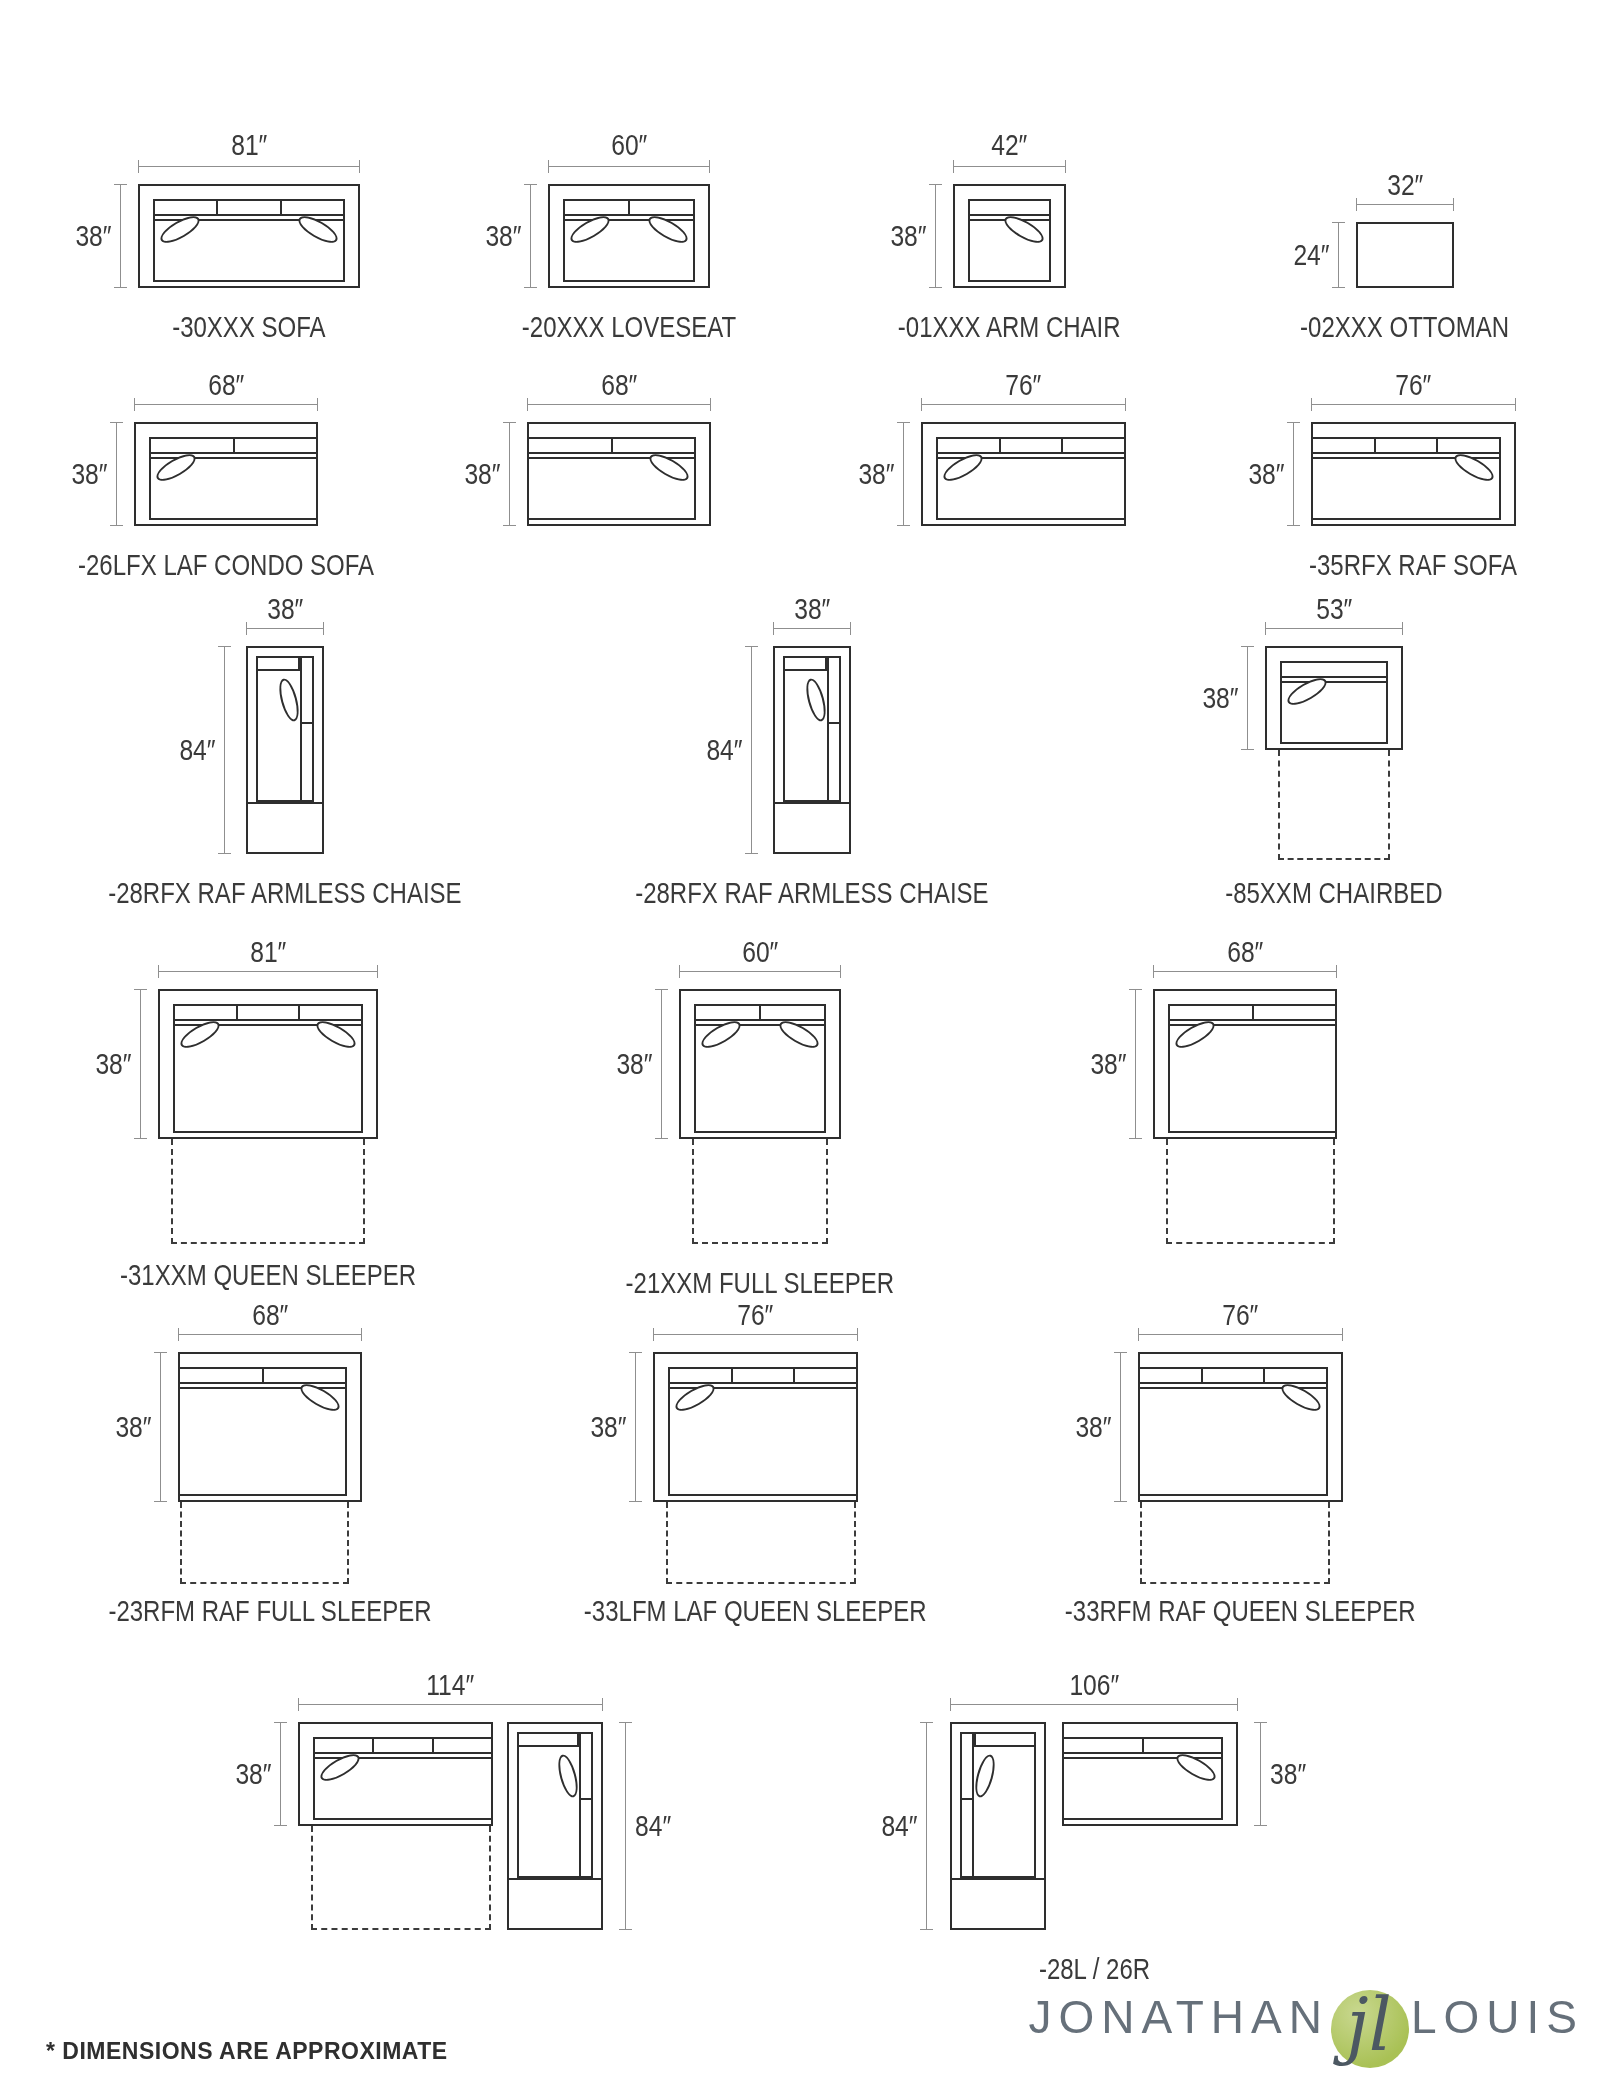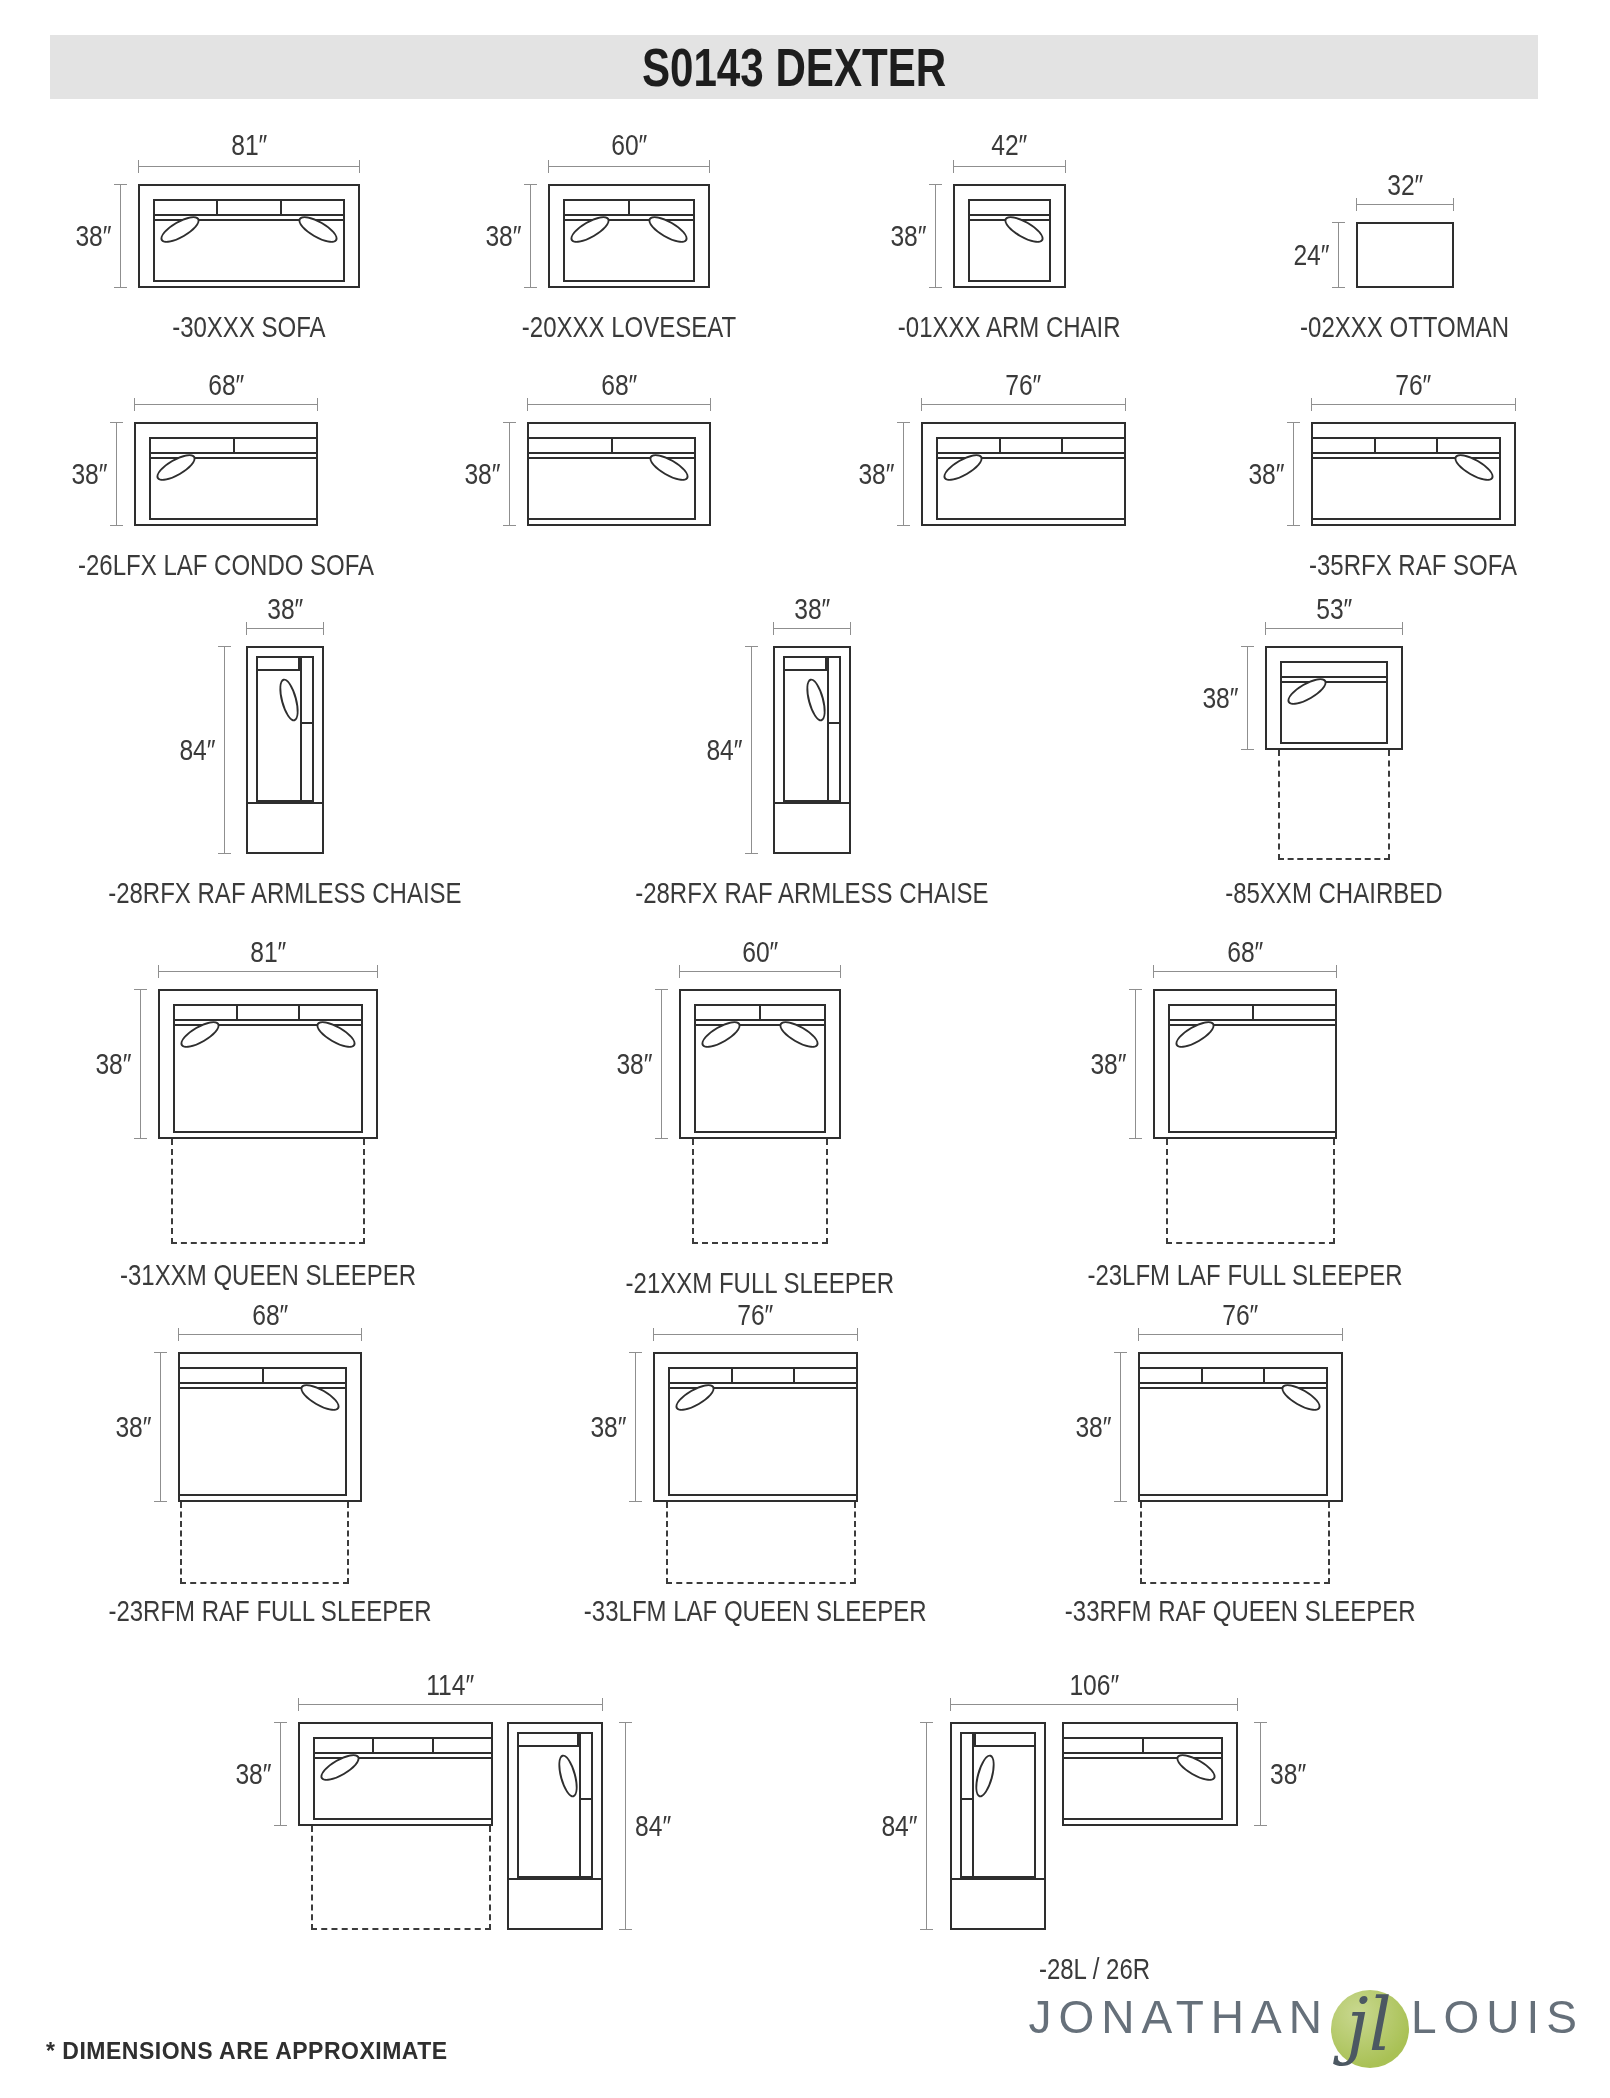--- a/index.html
+++ b/index.html
@@ -48,25 +48,20 @@
   .logo-circle{position:relative;flex:none;width:78px;height:78px;border-radius:50%;margin:0 2px;
         background:radial-gradient(circle at 35% 30%, #c9d890, #a9c155 72%);}
   .logo-monogram{position:absolute;left:50%;top:50%;transform:translate(-52%,-56%);
         font-family:"DejaVu Serif",serif;font-style:italic;font-size:72px;color:#4c5862;line-height:1;}
   :root{--line:#2e2e2e;--dim:#8f8f8f;--text:#3a3a3a;}
 </style>
 </head>
 <body>
 
 <div class="page">
-  <div class="header-bar">
-    <div class="page-title">
-      <span>S0143 DEXTER</span>
-    </div>
-  </div>
 
   <div id="diagrams">
       <div class="dimline-h" style="left: 138px; top: 166px; width: 222px;"></div>
       <div class="dimnum c" style="left: 98px; top: 128px; width: 302px;"><span>81″</span></div>
       <div class="dimline-v" style="left: 120px; top: 184px; height: 104px;"></div>
       <div class="dimnum r" style="left: -38px; top: 219px; width: 150px;"><span>38″</span></div>
       <div class="furn" style="left: 138px; top: 184px; width: 222px; height: 104px;">
         <div class="seat" style="inset: 13px 13px 4px;">
           <div class="band">
             <div class="seg"></div>
@@ -256,21 +251,20 @@
       <div class="furn" style="left: 1153px; top: 989px; width: 184px; height: 150px;">
         <div class="seat" style="inset: 13px 0px 4px 13px; border-right: none;">
           <div class="band">
             <div class="seg"></div>
             <div class="seg"></div>
           </div>
           <div class="pillow" style="width: 44px; height: 17px; top: 20px; left: 3px; transform: rotate(-30deg);"></div>
         </div>
       </div>
       <div class="dash" style="left: 1166px; top: 1139px; width: 169px; height: 105px;"></div>
-      <div class="caption" style="left: 945px; top: 1258px; width: 600px;"><span>-23LFM LAF FULL SLEEPER</span></div>
       <div class="dimline-h" style="left: 178px; top: 1334px; width: 184px;"></div>
       <div class="dimnum c" style="left: 138px; top: 1298px; width: 264px;"><span>68″</span></div>
       <div class="dimline-v" style="left: 160px; top: 1352px; height: 150px;"></div>
       <div class="dimnum r" style="left: 2px; top: 1410px; width: 150px;"><span>38″</span></div>
       <div class="furn" style="left: 178px; top: 1352px; width: 184px; height: 150px;">
         <div class="seat" style="inset: 13px 13px 4px 0px; border-left: none;">
           <div class="band">
             <div class="seg"></div>
             <div class="seg"></div>
           </div>

